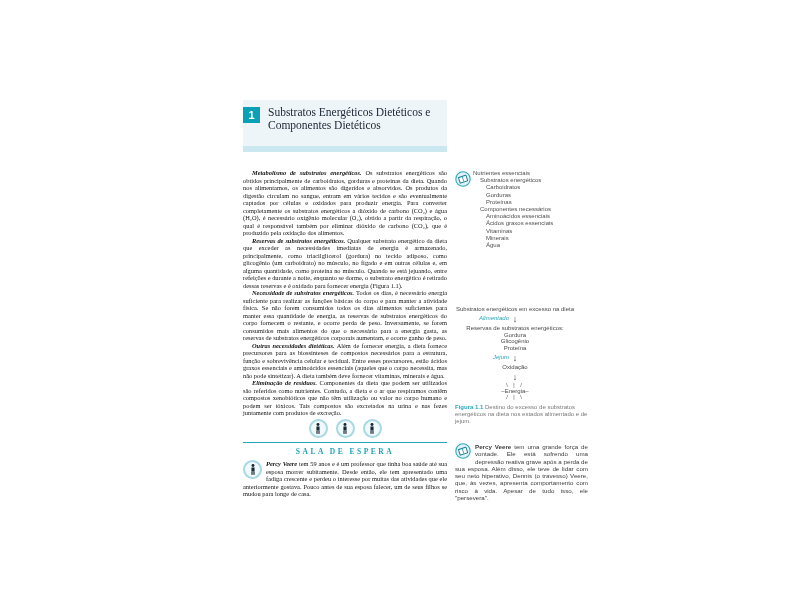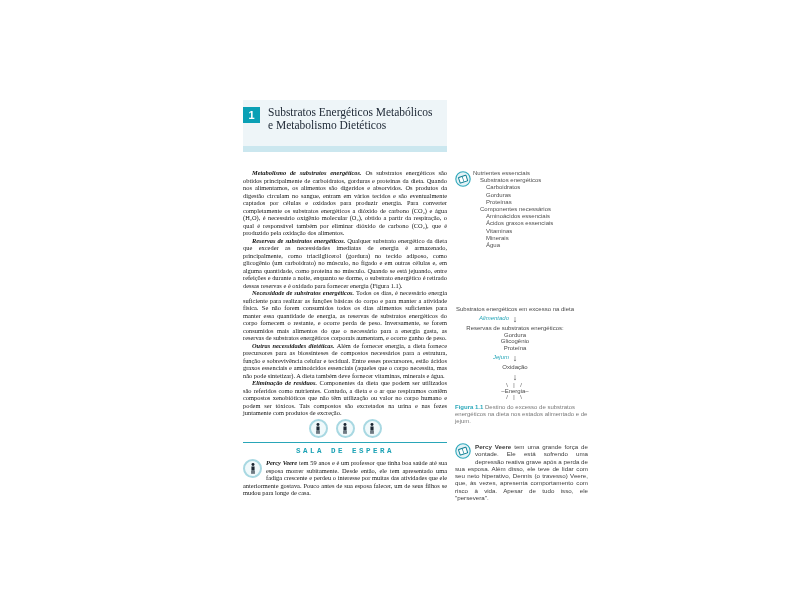--- a/index.html
+++ b/index.html
@@ -20,21 +20,21 @@
   .lead{font-weight:bold;font-style:italic;}
 
   
   .icons-row{position:absolute;left:243px;top:419px;width:204px;display:flex;justify-content:center;gap:8px;}
   .pbadge{width:15px;height:15px;border-radius:50%;background:#f0f9fb;border:2px solid #a8d8e2;
           display:flex;align-items:center;justify-content:center;flex:0 0 auto;box-sizing:content-box;}
   .pbadge svg{width:8px;height:11px;fill:#1b2733;}
 
   
   .sala{position:absolute;left:243px;top:442px;width:204px;border-top:1.5px solid #29a6b8;padding-top:3px;}
-  .sala-head{text-align:center;font-family:Liberation Mono, monospace;font-size:7.5px;font-weight:bold;
+  .sala-head{text-align:center;font-family:Liberation Serif, serif;font-size:7.5px;font-weight:bold;
              letter-spacing:2.5px;color:#1ba2b5;margin:1px 0 4px 0;}
   .sala-body{font-family:"Liberation Serif",serif;font-size:6.4px;line-height:7.5px;
              text-align:justify;color:#141414;}
   .float-icon{float:left;margin:0 4px 2px 0;}
 
   
   .nutrients{position:absolute;left:455px;top:170px;width:133px;font-family:"Liberation Sans",sans-serif;
              font-size:6px;line-height:7.2px;color:#4f4f4f;}
   .nutrients .bicon{position:absolute;left:0;top:1px;}
   .nutrients .rows{margin-left:18px;}
@@ -63,21 +63,21 @@
 
   .book-svg{width:16px;height:16px;display:block;}
 </style>
 </head>
 <body>
 
 <div id="canvas">
 
   <div class="header">
     <div class="chapnum">1</div>
-    <div class="title">Substratos Energéticos Metabólicos e Metabolismo Dietéticos</div>
+    <div class="title">Substratos Energéticos Dietéticos e Componentes Dietéticos</div>
   </div>
 
   <div class="leftcol">
     <p class="para">
       <span class="lead">Metabolismo de substratos energéticos.</span><span> Os substratos energéticos são obtidos principalmente de carboidratos, gorduras e proteínas da dieta. Quando nos alimentamos, os alimentos são digeridos e absorvidos. Os produtos da digestão circulam no sangue, entram em vários tecidos e são eventualmente captados por células e oxidados para produzir energia. Para converter completamente os substratos energéticos a dióxido de carbono (CO₂) e água (H₂O), é necessário oxigênio molecular (O₂), obtido a partir da respiração, o qual é responsável também por eliminar dióxido de carbono (CO₂), que é produzido pela oxidação dos alimentos.</span>
     </p>
     <p class="para">
       <span class="lead">Reservas de substratos energéticos.</span><span> Qualquer substrato energético da dieta que exceder as necessidades imediatas de energia é armazenado, principalmente, como triacilglicerol (gordura) no tecido adiposo, como glicogênio (um carboidrato) no músculo, no fígado e em outras células e, em alguma quantidade, como proteína no músculo. Quando se está jejuando, entre refeições e durante a noite, enquanto se dorme, o substrato energético é retirado dessas reservas e é oxidado para fornecer energia (Figura 1.1).</span>
     </p>
     <p class="para">

